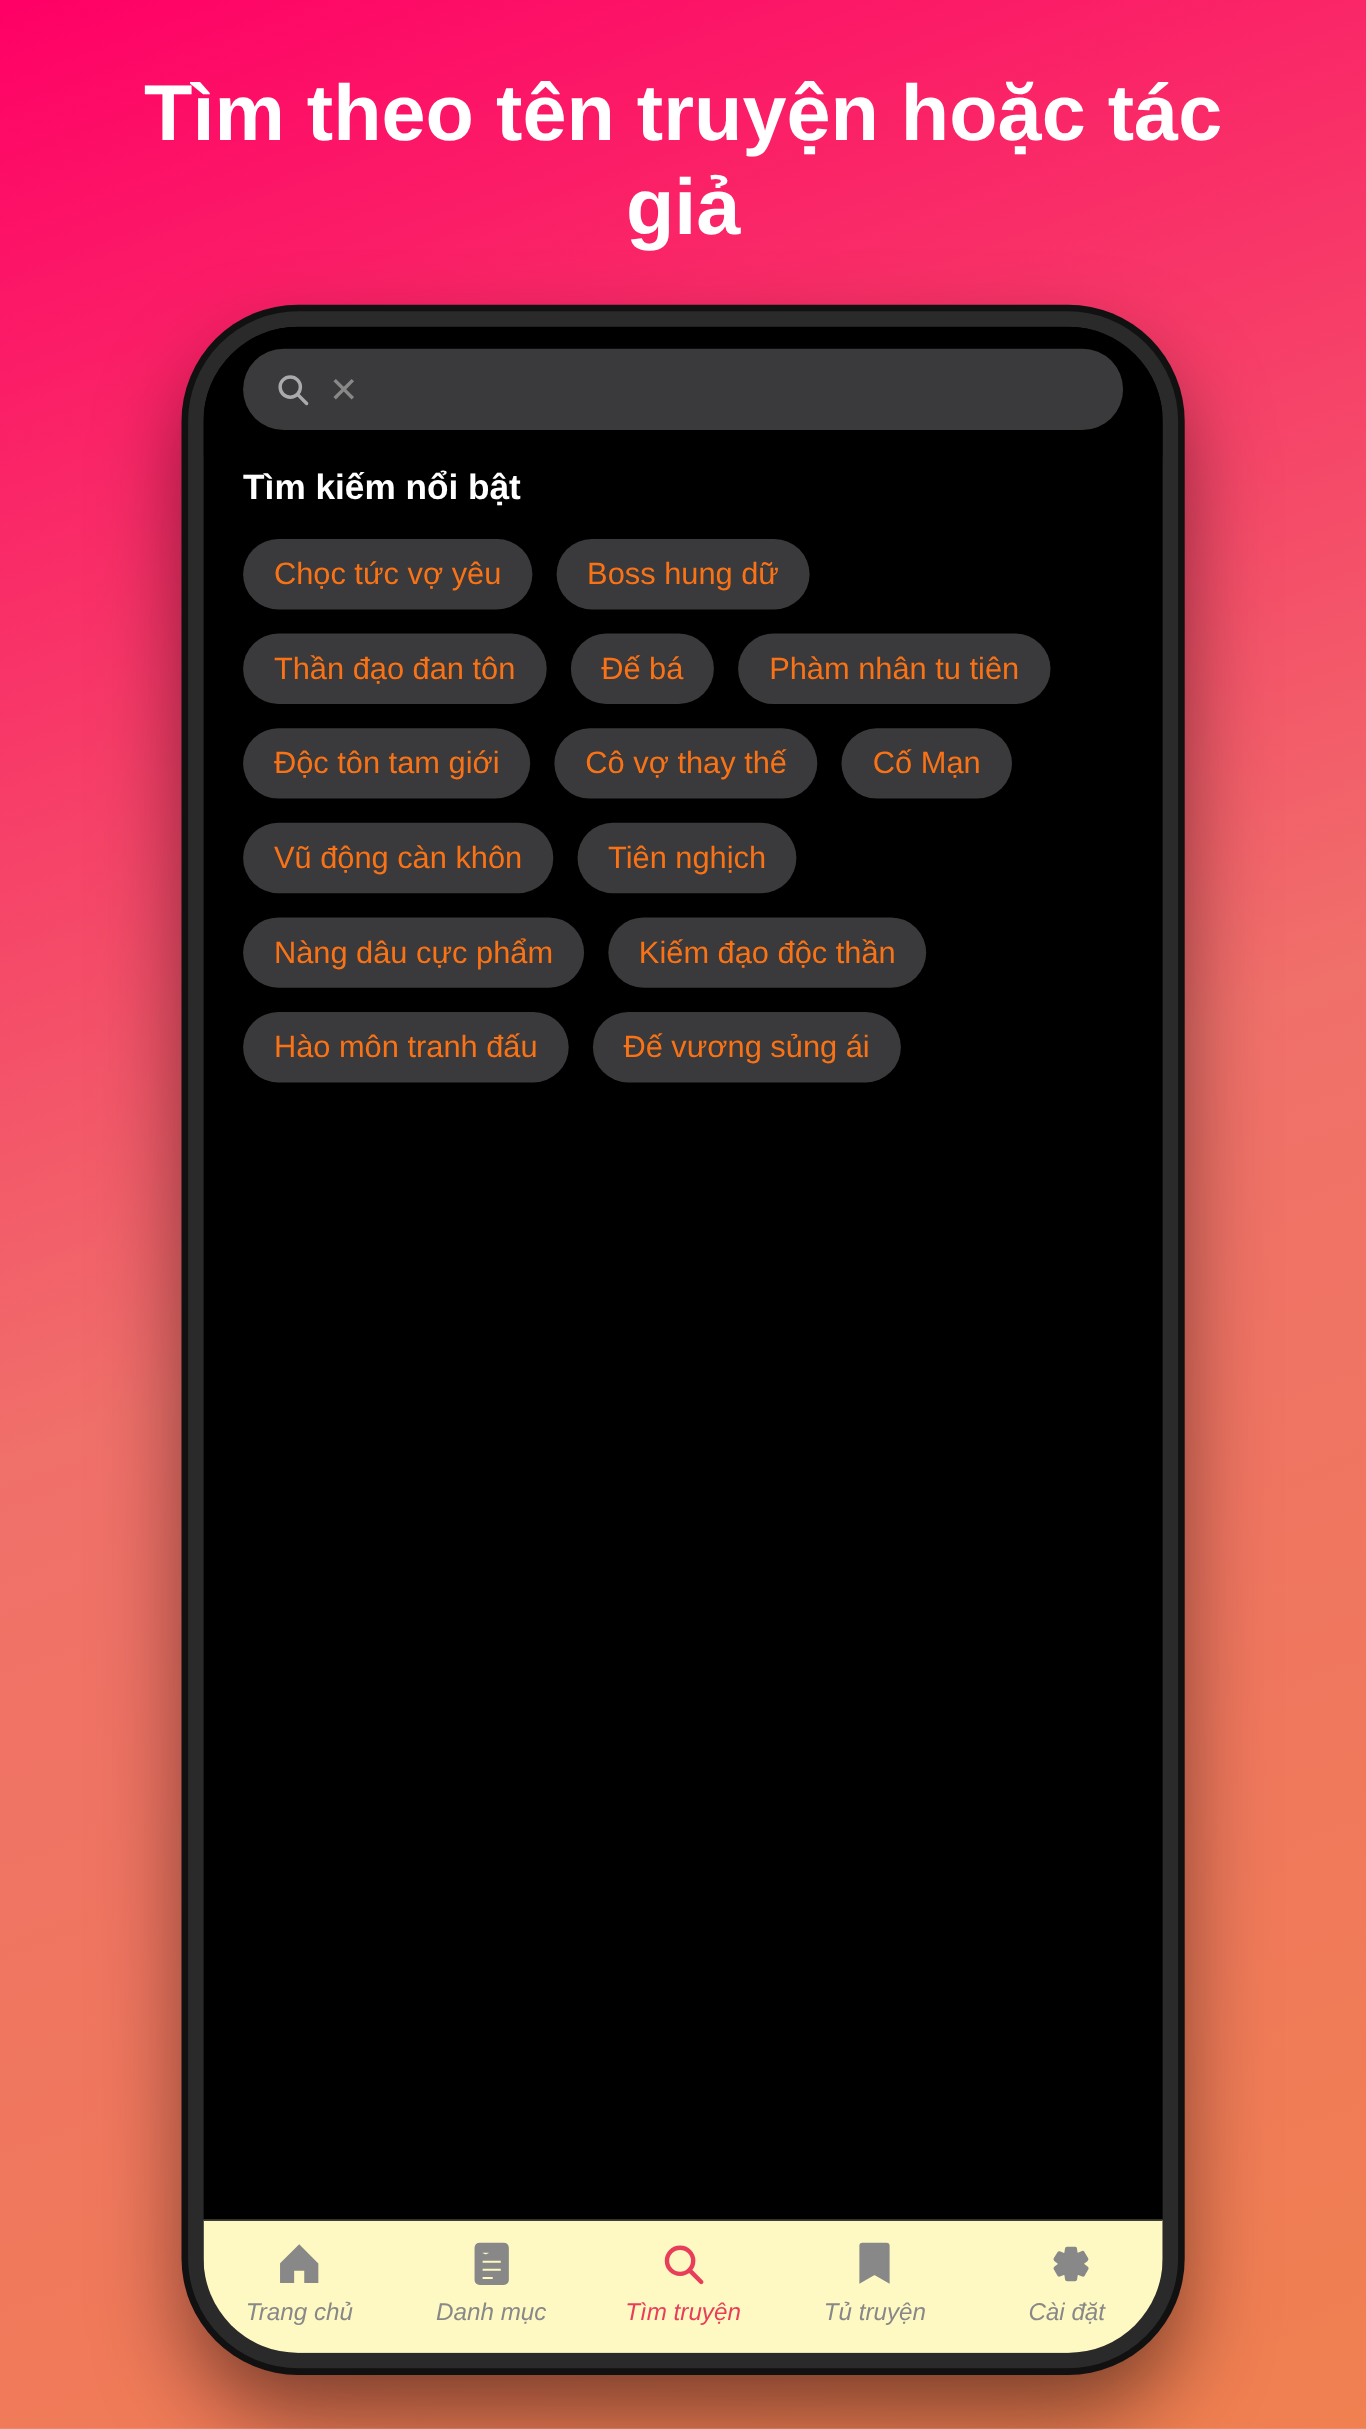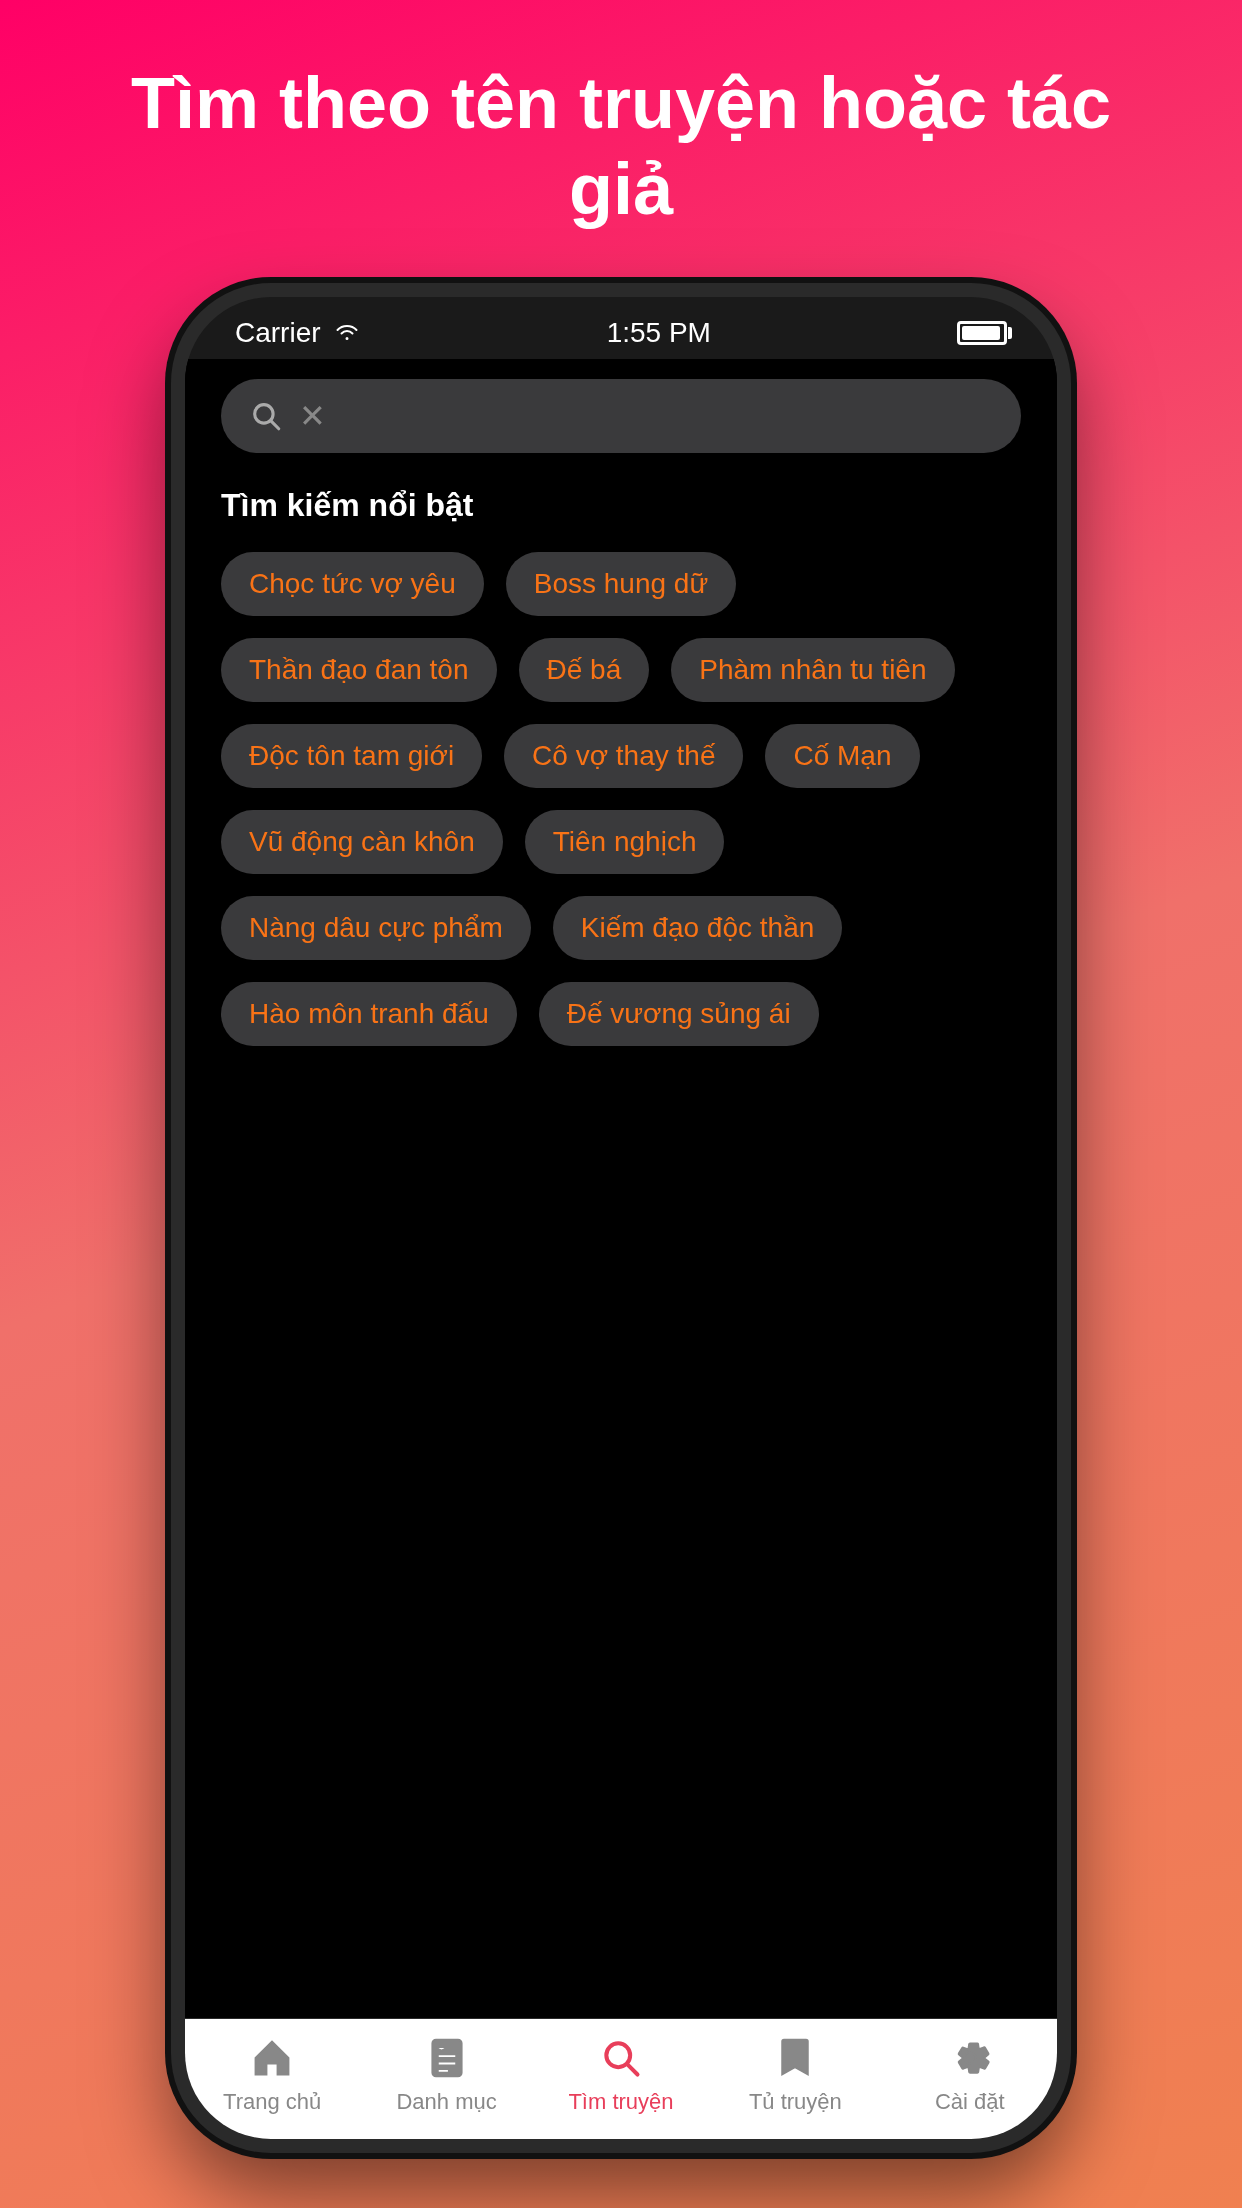--- a/index.html
+++ b/index.html
@@ -170,27 +170,28 @@
       color: #f97316;
       border-radius: 50px;
       padding: 16px 28px;
       font-size: 28px;
       white-space: nowrap;
       cursor: pointer;
     }
 
     
     .tab-bar {
-      background: #ffffff;
+      background: #fef9c3;
       border-top: 1px solid #2a2a2a;
       display: flex;
       justify-content: space-around;
       align-items: flex-end;
       padding: 16px 0 24px;
       flex-shrink: 0;
+      font-style: italic;
     }
     .tab-item {
       display: flex;
       flex-direction: column;
       align-items: center;
       gap: 8px;
       cursor: pointer;
       min-width: 120px;
     }
     .tab-icon {
@@ -220,33 +221,20 @@
       fill: none;
     }
   </style>
 </head>
 <body>
 
 <div class="top-title">Tìm theo tên truyện hoặc tác giả</div>
 
 <div class="phone-frame">
 
-  <div class="status-bar">
-    <div class="status-left">
-      <span>Carrier</span>
-
-      <svg class="status-wifi" viewBox="0 0 28 20" fill="none">
-        <path d="M14 14 a1.5 1.5 0 0 1 1.5 1.5 1.5 1.5 0 0 1-3 0A1.5 1.5 0 0 1 14 14z" fill="white"></path>
-        <path d="M8.5 10.5 C9.9 9 11.85 8 14 8 c2.15 0 4.1 1 5.5 2.5" stroke="white" stroke-width="2" stroke-linecap="round" fill="none"></path>
-        <path d="M4.5 7 C6.8 4.5 10.2 3 14 3 c3.8 0 7.2 1.5 9.5 4" stroke="white" stroke-width="2" stroke-linecap="round" fill="none"></path>
-      </svg>
-    </div>
-    <span>1:55 PM</span>
-    <div class="status-battery"></div>
-  </div>
 
   <div class="phone-content">
 
     <div class="search-container">
       <div class="search-bar">
         <svg class="search-icon-svg" viewBox="0 0 24 24">
           <circle cx="10.5" cy="10.5" r="6.5" stroke="#aaa" stroke-width="2.2" fill="none"></circle>
           <line x1="15.5" y1="15.5" x2="21" y2="21" stroke="#aaa" stroke-width="2.2" stroke-linecap="round"></line>
         </svg>
         <span class="search-clear">✕</span>

